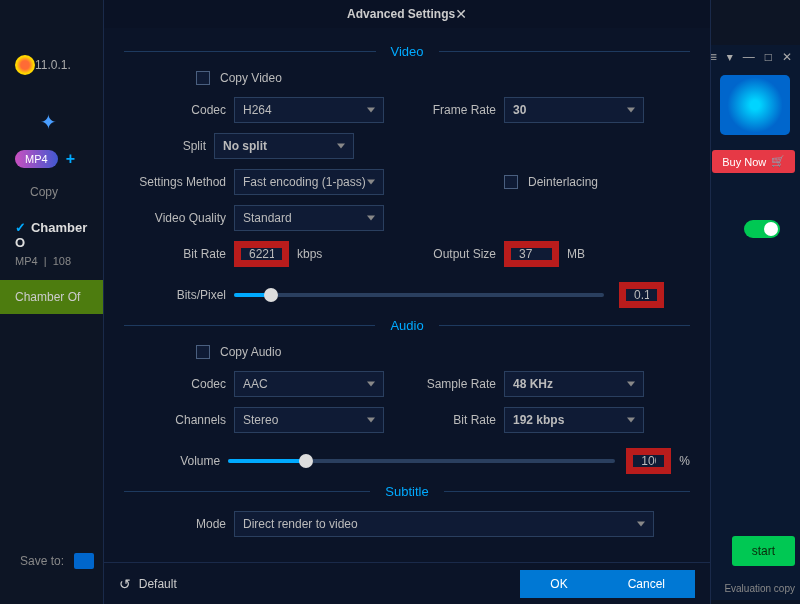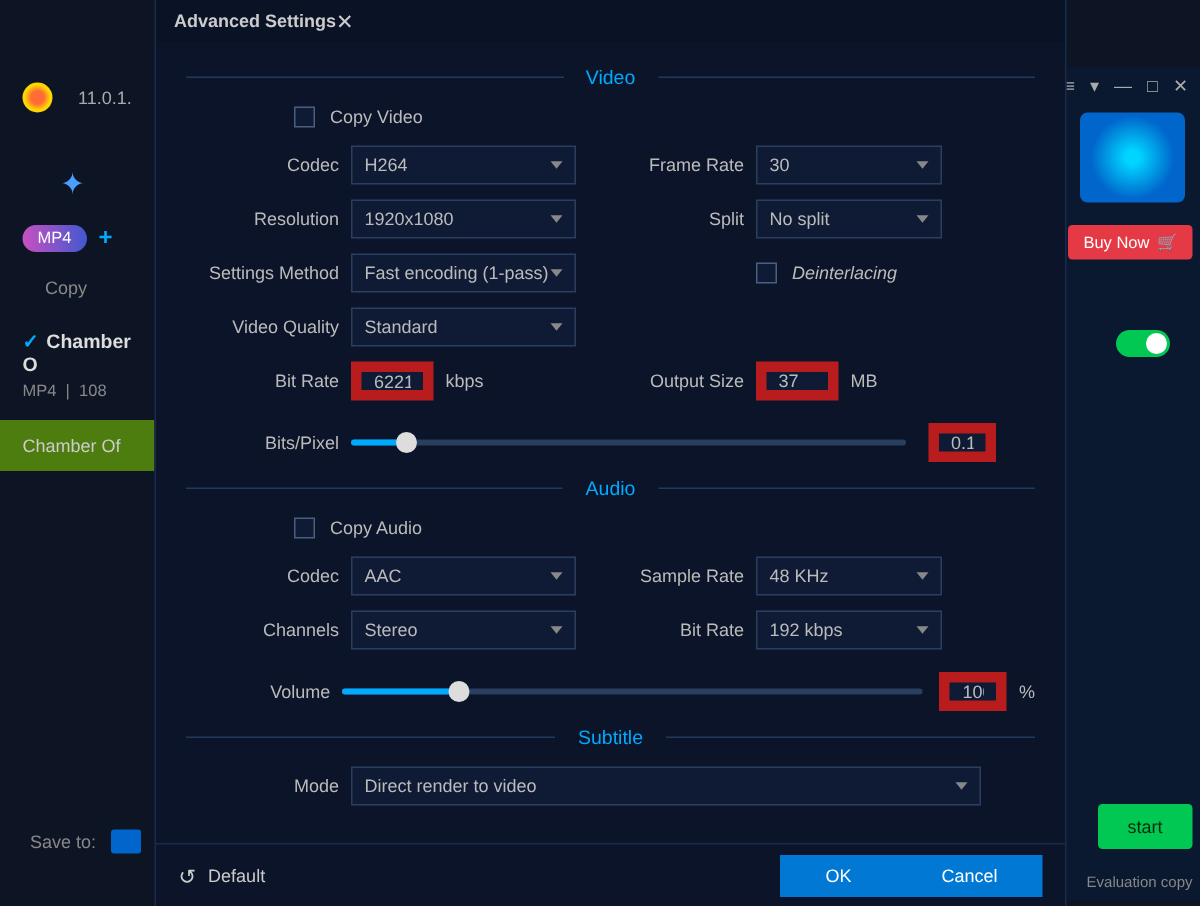--- a/index.html
+++ b/index.html
@@ -1,20 +1,20 @@
 <!DOCTYPE html>
 <html><head>
 <meta charset="utf-8">
 <style>
 * { margin: 0; padding: 0; box-sizing: border-box; font-family: Arial, sans-serif; }
 body { width: 800px; height: 604px; background: #0a0f1a; overflow: hidden; position: relative; }
 
 
 .bg-app { position: absolute; inset: 0; background: #0d1525; }
-.bg-logo { position: absolute; top: 55px; left: 15px; display: flex; align-items: center; gap: 17px; justify-content: center; }
+.bg-logo { position: absolute; top: 55px; left: 15px; display: flex; align-items: center; gap: 0; justify-content: center; }
 .bg-logo-icon { width: 20px; height: 20px; border-radius: 50%; background: radial-gradient(circle, #ff6b35 30%, #ffd700 60%); }
 .bg-logo-text { color: #aaa; font-size: 12px; }
 .bg-star { position: absolute; top: 110px; left: 40px; color: #4a9eff; font-size: 20px; }
 .bg-mp4 { position: absolute; top: 150px; left: 15px; display: flex; align-items: center; gap: 8px; }
 .bg-mp4-badge { background: linear-gradient(90deg, #c850c0, #4158d0); color: #fff; font-size: 11px; padding: 3px 10px; border-radius: 10px; }
 .bg-plus { color: #00aaff; font-size: 16px; font-weight: bold; }
 .bg-name { position: absolute; top: 185px; left: 30px; color: #888; font-size: 12px; }
 .bg-item { position: absolute; top: 210px; left: 0; right: 700px; padding: 10px 15px; }
 .bg-item-title { color: #ddd; font-size: 13px; font-weight: bold; }
 .bg-item-sub { color: #888; font-size: 11px; margin-top: 5px; }
@@ -26,53 +26,53 @@
 .bg-win-controls { position: absolute; top: 50px; right: 8px; display: flex; gap: 10px; color: #aaa; font-size: 12px; }
 .bg-sparkle { position: absolute; top: 75px; right: 10px; width: 70px; height: 60px; background: radial-gradient(circle, #00d4ff 10%, #0066cc 60%); border-radius: 5px; }
 .bg-buynow { position: absolute; top: 150px; right: 5px; background: #e63946; color: #fff; padding: 5px 10px; font-size: 11px; border-radius: 3px; display: flex; align-items: center; gap: 5px; }
 .bg-toggle { position: absolute; top: 220px; right: 20px; width: 36px; height: 18px; background: #00c853; border-radius: 9px; position: absolute; }
 .bg-toggle::after { content: ''; position: absolute; right: 2px; top: 2px; width: 14px; height: 14px; background: #fff; border-radius: 50%; }
 .bg-start { position: absolute; bottom: 38px; right: 5px; background: #00c853; color: #0a2a0a; padding: 8px 20px; font-size: 12px; border-radius: 3px; }
 .bg-eval { position: absolute; bottom: 10px; right: 5px; color: #888; font-size: 10px; }
 
 
 .modal { position: absolute; top: 0; left: 103px; width: 608px; height: 604px; background: #0b1428; display: flex; flex-direction: column; border-left: 1px solid #1a2a4a; border-right: 1px solid #1a2a4a; }
-.modal-header { height: 28px; background: #0a1225; display: flex; align-items: center; justify-content: flex-start; padding: 0 12px; }
+.modal-header { height: 28px; background: #0a1225; display: flex; align-items: center; justify-content: center; padding: 0 12px; }
 .modal-title { color: #ccc; font-size: 12px; font-weight: bold; }
 .modal-close { color: #ccc; font-size: 14px; cursor: pointer; }
 .modal-body { flex: 1; overflow-y: auto; padding: 8px 20px 0; }
 
 .section-title { display: flex; align-items: center; margin: 8px 0 12px; }
 .section-title .line { flex: 1; height: 1px; background: #1e3a5f; }
 .section-title .text { color: #00aaff; font-size: 13px; padding: 0 15px; }
 
 .form-row { display: flex; align-items: center; margin-bottom: 10px; }
 .form-label { width: 110px; text-align: right; color: #bbb; font-size: 12px; padding-right: 8px; }
 .form-label-r { width: 90px; text-align: right; color: #bbb; font-size: 12px; padding-right: 8px; }
 .two-col { display: flex; }
 .col { display: flex; align-items: center; }
 .col-left { width: 290px; }
 .col-right { flex: 1; }
 
 .select { position: relative; background: #0f1b35; border: 1px solid #2a3f5f; color: #bbb; font-size: 12px; height: 26px; display: flex; align-items: center; padding: 0 8px; cursor: pointer; }
 .select.w150 { width: 150px; }
-.select.w140 { width: 124px; }
+.select.w140 { width: 140px; font-weight: bold; }
 .select.full { width: 420px; }
 .select::after { content: ''; position: absolute; right: 8px; top: 50%; transform: translateY(-50%); border-left: 4px solid transparent; border-right: 4px solid transparent; border-top: 5px solid #888; }
 
 .input { background: #0f1b35; border: 7px solid #b91c1c; color: #bbb; font-size: 12px; height: 26px; padding: 0 8px; }
 .input.w60 { width: 55px; }
 .input.w45 { width: 45px; text-align: center; }
 
 .unit { color: #bbb; font-size: 12px; margin-left: 8px; }
 
 .checkbox-row { display: flex; align-items: center; margin-bottom: 12px; padding-left: 72px; }
 .checkbox { width: 14px; height: 14px; border: 1px solid #4a5f7f; background: #0f1b35; margin-right: 10px; cursor: pointer; }
 .checkbox-label { color: #bbb; font-size: 12px; }
-.checkbox-inline { display: flex; align-items: center; font-style: italic; }
+.checkbox-inline { display: flex; align-items: center; }
 
 .slider-row { display: flex; align-items: center; margin: 15px 0 10px; }
 .slider-track { position: relative; height: 4px; background: #2a3f5f; border-radius: 2px; }
 .slider-fill { position: absolute; left: 0; top: 0; height: 100%; background: #00aaff; border-radius: 2px; }
 .slider-thumb { position: absolute; top: 50%; transform: translate(-50%, -50%); width: 14px; height: 14px; background: #ddd; border-radius: 50%; cursor: pointer; }
 
 .modal-footer { height: 42px; display: flex; align-items: center; padding: 0 15px; border-top: 1px solid #1a2a4a; }
 .default-btn { display: flex; align-items: center; gap: 8px; color: #ccc; font-size: 12px; cursor: pointer; }
 .reset-icon { font-size: 14px; }
 .footer-spacer { flex: 1; }
@@ -149,26 +149,20 @@
       </div>
       <div class="col col-right">
         <span class="form-label-r">Frame Rate</span>
         <div class="select w140">
             <span>30</span>
           </div>
       </div>
     </div>
 
     <div class="form-row two-col">
-      <div class="col col-left">
-        <span class="form-label">Resolution</span>
-        <div class="select w150">
-            <span>1920x1080</span>
-          </div>
-      </div>
       <div class="col col-right">
         <span class="form-label-r">Split</span>
         <div class="select w140">
             <span>No split</span>
           </div>
       </div>
     </div>
 
     <div class="form-row two-col">
       <div class="col col-left">

